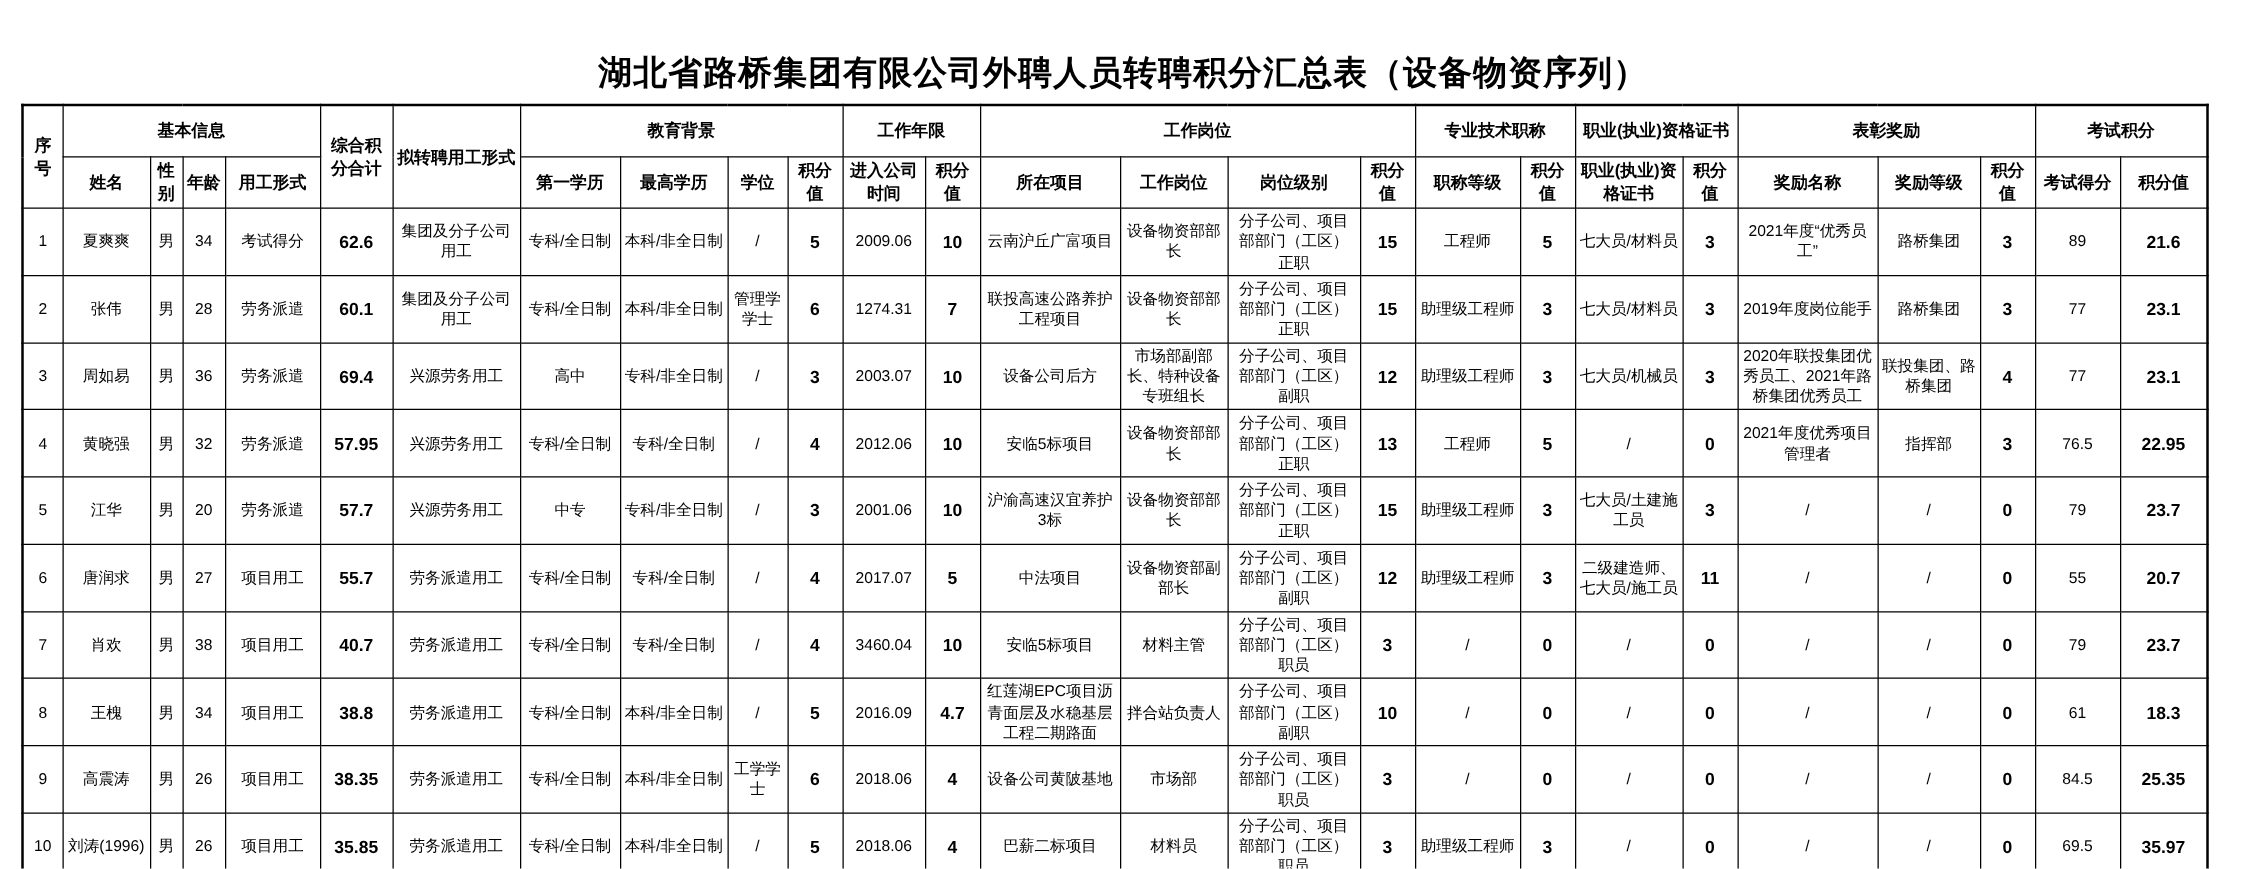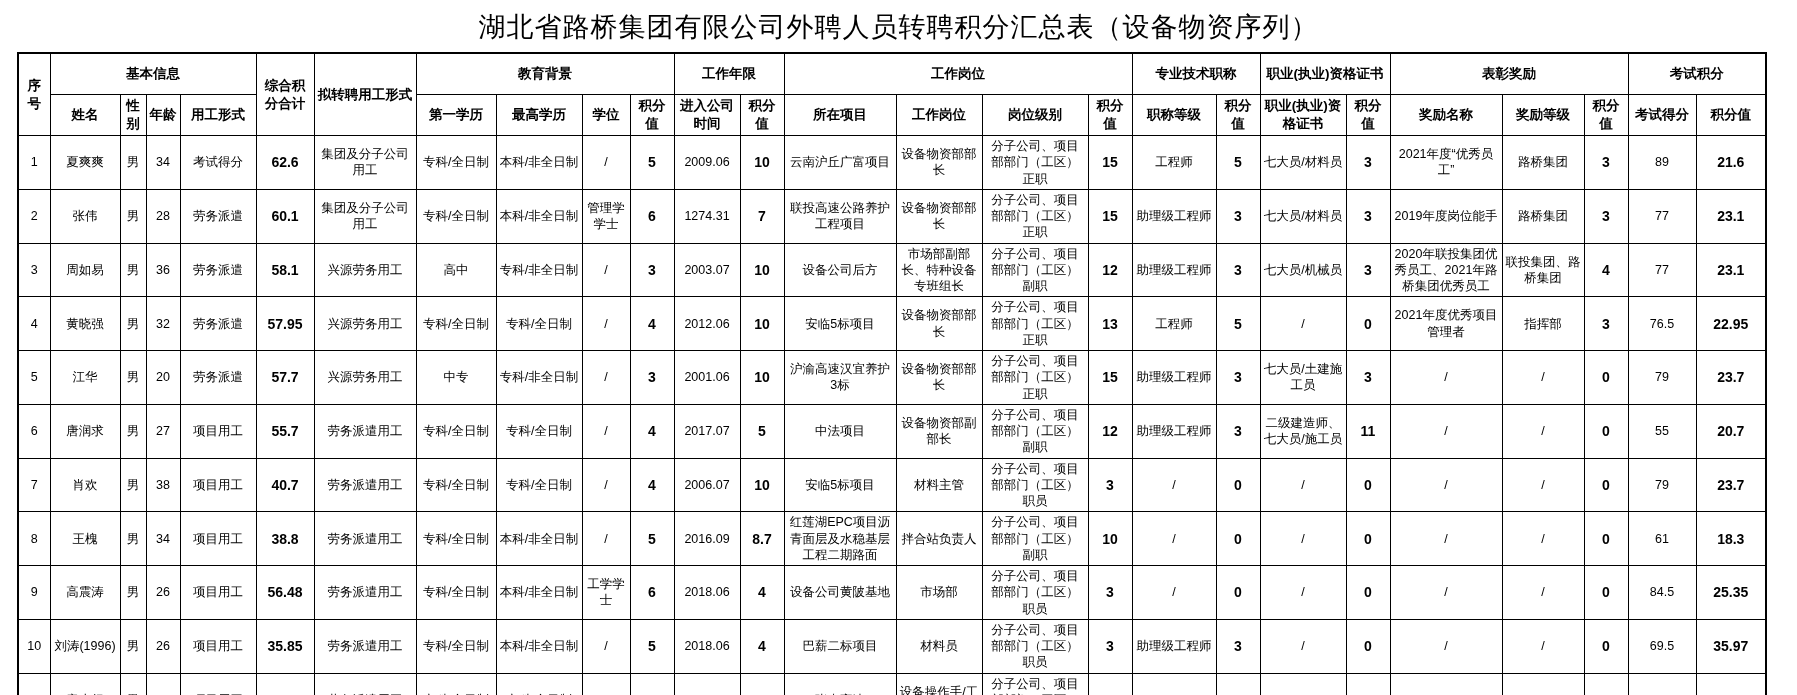--- a/index.html
+++ b/index.html
@@ -11,24 +11,25 @@
   }
   .page {
     width: 1797px;
     height: 695px;
     overflow: hidden;
     background: #fff;
   }
   .title {
     text-align: center;
     font-size: 27px;
-    font-weight: normal;
+    font-weight: bold;
     padding: 9px 0 7px 0;
     letter-spacing: 1px;
     white-space: nowrap;
+    margin-top: 31px;
   }
   table.sheet {
     border-collapse: collapse;
     table-layout: fixed;
     margin-left: 17px;
     border: 2.5px solid #000;
   }
   table.sheet th, table.sheet td {
     border: 1px solid #000;
     text-align: center;
@@ -184,21 +185,21 @@
           <td class="b">3</td>
           <td>77</td>
           <td class="b">23.1</td>
         </tr>
         <tr>
           <td>3</td>
           <td>周如易</td>
           <td>男</td>
           <td>36</td>
           <td>劳务派遣</td>
-          <td class="b">58.1</td>
+          <td class="b">69.4</td>
           <td>兴源劳务用工</td>
           <td>高中</td>
           <td>专科/非全日制</td>
           <td>/</td>
           <td class="b">3</td>
           <td>2003.07</td>
           <td class="b">10</td>
           <td>设备公司后方</td>
           <td>市场部副部长、特种设备专班组长</td>
           <td>分子公司、项目部部门（工区）副职</td>
@@ -302,21 +303,21 @@
           <td>肖欢</td>
           <td>男</td>
           <td>38</td>
           <td>项目用工</td>
           <td class="b">40.7</td>
           <td>劳务派遣用工</td>
           <td>专科/全日制</td>
           <td>专科/全日制</td>
           <td>/</td>
           <td class="b">4</td>
-          <td>2006.07</td>
+          <td>3460.04</td>
           <td class="b">10</td>
           <td>安临5标项目</td>
           <td>材料主管</td>
           <td>分子公司、项目部部门（工区）职员</td>
           <td class="b">3</td>
           <td>/</td>
           <td class="b">0</td>
           <td>/</td>
           <td class="b">0</td>
           <td>/</td>
@@ -331,42 +332,42 @@
           <td>男</td>
           <td>34</td>
           <td>项目用工</td>
           <td class="b">38.8</td>
           <td>劳务派遣用工</td>
           <td>专科/全日制</td>
           <td>本科/非全日制</td>
           <td>/</td>
           <td class="b">5</td>
           <td>2016.09</td>
-          <td class="b">8.7</td>
+          <td class="b">4.7</td>
           <td>红莲湖EPC项目沥青面层及水稳基层工程二期路面</td>
           <td>拌合站负责人</td>
           <td>分子公司、项目部部门（工区）副职</td>
           <td class="b">10</td>
           <td>/</td>
           <td class="b">0</td>
           <td>/</td>
           <td class="b">0</td>
           <td>/</td>
           <td>/</td>
           <td class="b">0</td>
           <td>61</td>
           <td class="b">18.3</td>
         </tr>
         <tr>
           <td>9</td>
           <td>高震涛</td>
           <td>男</td>
           <td>26</td>
           <td>项目用工</td>
-          <td class="b">56.48</td>
+          <td class="b">38.35</td>
           <td>劳务派遣用工</td>
           <td>专科/全日制</td>
           <td>本科/非全日制</td>
           <td>工学学士</td>
           <td class="b">6</td>
           <td>2018.06</td>
           <td class="b">4</td>
           <td>设备公司黄陂基地</td>
           <td>市场部</td>
           <td>分子公司、项目部部门（工区）职员</td>

